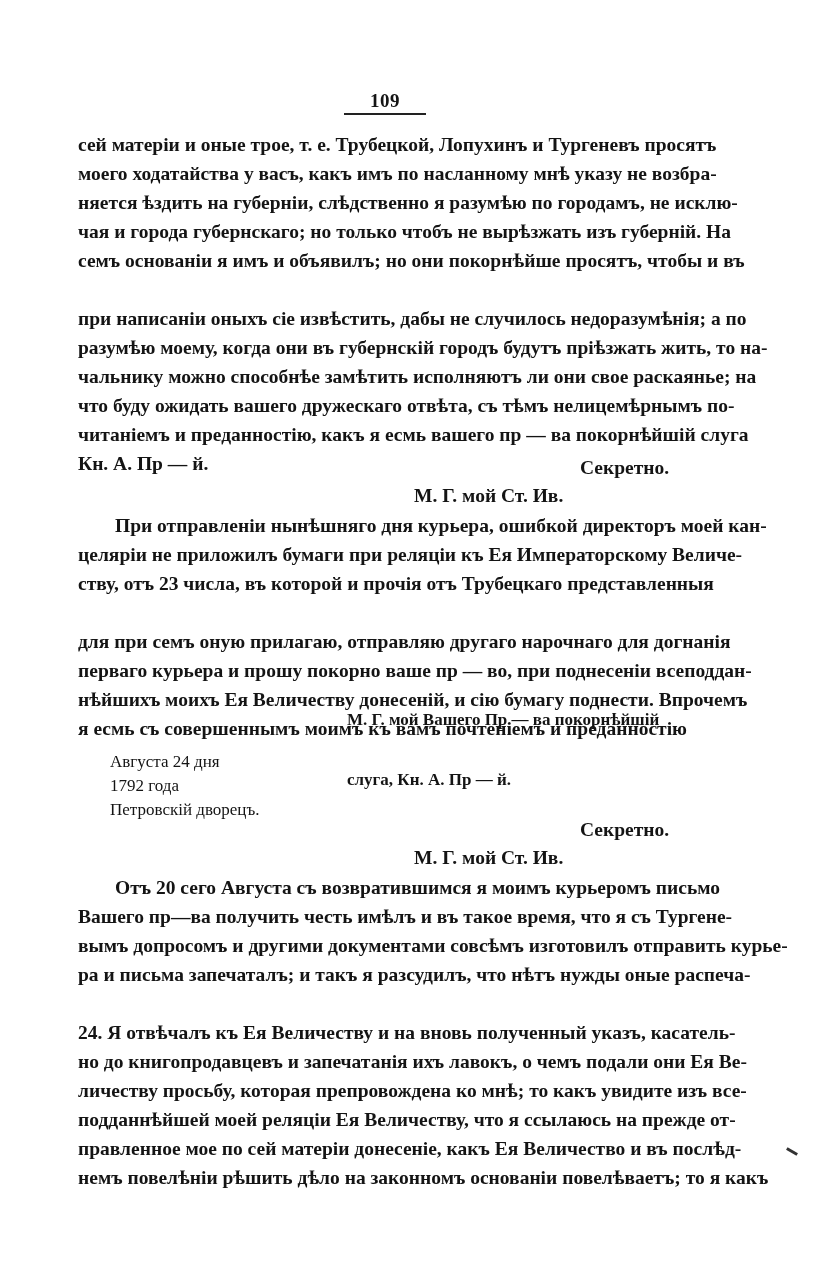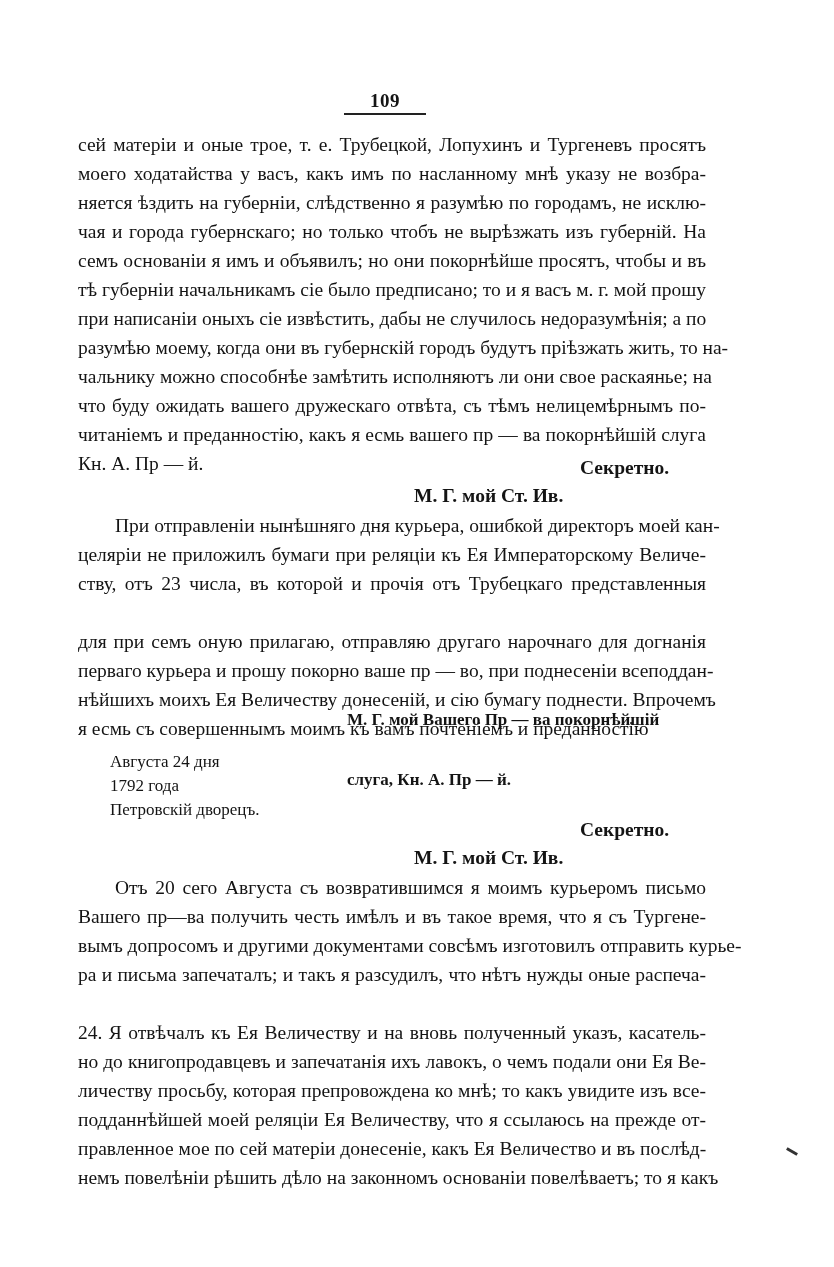--- a/index.html
+++ b/index.html
@@ -3,42 +3,41 @@
 <meta charset="utf-8">
 <style>
   html, body { margin: 0; padding: 0; background: #ffffff; }
   body { width: 834px; height: 1267px; position: relative; overflow: hidden; color: #141414;
          font-family: "Liberation Serif", "DejaVu Serif", serif; }
   .page { position: absolute; left: 0; top: 0; width: 834px; height: 1267px; padding-left: 20px; }
   .folio { position: absolute; left: 340px; top: 90px; width: 90px; text-align: center;
            font-size: 19px; font-weight: bold; letter-spacing: 0.5px; }
   .folio-rule { position: absolute; left: 344px; top: 113px; width: 82px; height: 2px; background: #222; }
   .line { position: absolute; left: 78px; width: 628px; font-size: 19.5px; line-height: 24px;
-          white-space: nowrap; text-align: justify; text-align-last: justify; font-weight: 400; }
+          white-space: nowrap; text-align: justify; text-align-last: justify; font-weight: 700; }
   .line.last { text-align-last: left; }
   .line.indent { left: 115px; width: 591px; }
   .right { position: absolute; font-size: 19.5px; line-height: 24px; white-space: nowrap; font-weight: 600; }
   .center { position: absolute; width: 200px; text-align: left; font-size: 17px; line-height: 24px;
             white-space: nowrap; font-weight: 400; }
   .mark { position: absolute; left: 786px; top: 1150px; width: 12px; height: 3px; background: #333;
           transform: rotate(30deg); }
 </style>
 </head>
 <body>
 
 <div class="page">
   <div class="folio">109</div>
   <div class="folio-rule"></div>
 
   <div class="line" style="top:133px">сей матеріи и оные трое, т. е. Трубецкой, Лопухинъ и Тургеневъ просятъ</div>
   <div class="line" style="top:162px">моего ходатайства у васъ, какъ имъ по насланному мнѣ указу не возбра-</div>
   <div class="line" style="top:191px">няется ѣздить на губерніи, слѣдственно я разумѣю по городамъ, не исклю-</div>
   <div class="line" style="top:220px">чая и города губернскаго; но только чтобъ не вырѣзжать изъ губерній. На</div>
   <div class="line" style="top:249px">семъ основаніи я имъ и объявилъ; но они покорнѣйше просятъ, чтобы и въ</div>
-  <div class="line" style="top:278px">тѣ губерніи начальникамъ сіе было предписано; то и я васъ м. г. мой прошу</div>
   <div class="line" style="top:307px">при написаніи оныхъ сіе извѣстить, дабы не случилось недоразумѣнія; а по</div>
   <div class="line" style="top:336px">разумѣю моему, когда они въ губернскій городъ будутъ прiѣзжать жить, то на-</div>
   <div class="line" style="top:365px">чальнику можно способнѣе замѣтить исполняютъ ли они свое раскаянье; на</div>
   <div class="line" style="top:394px">что буду ожидать вашего дружескаго отвѣта, съ тѣмъ нелицемѣрнымъ по-</div>
   <div class="line" style="top:423px">читаніемъ и преданностію, какъ я есмь вашего пр — ва покорнѣйшій слуга</div>
   <div class="line last" style="top:452px">Кн. А. Пр — й.</div>
 
   <div class="right" style="left:580px;top:456px">Секретно.</div>
   <div class="right" style="left:414px;top:484px">М. Г. мой Ст. Ив.</div>
   <div class="line indent" style="top:514px">При отправленіи нынѣшняго дня курьера, ошибкой директоръ моей кан-</div>

